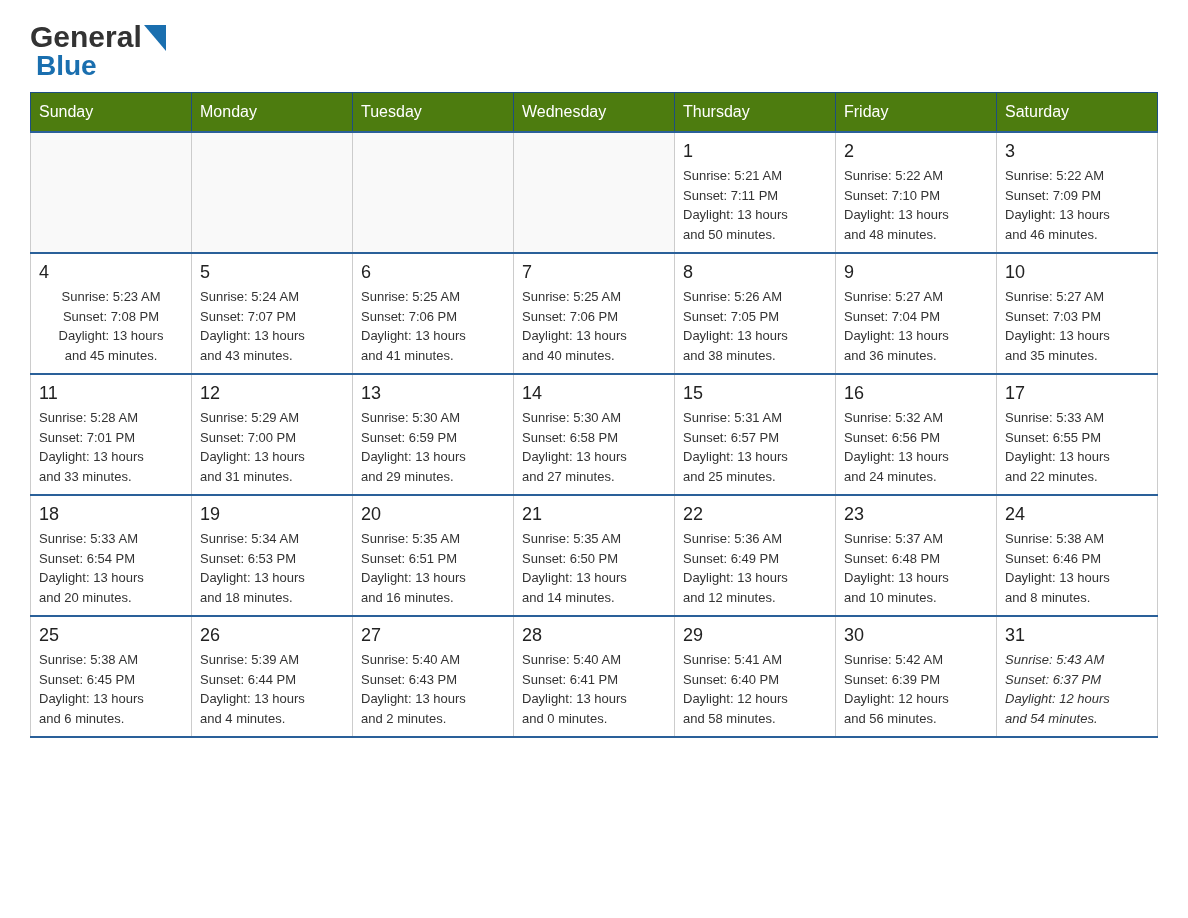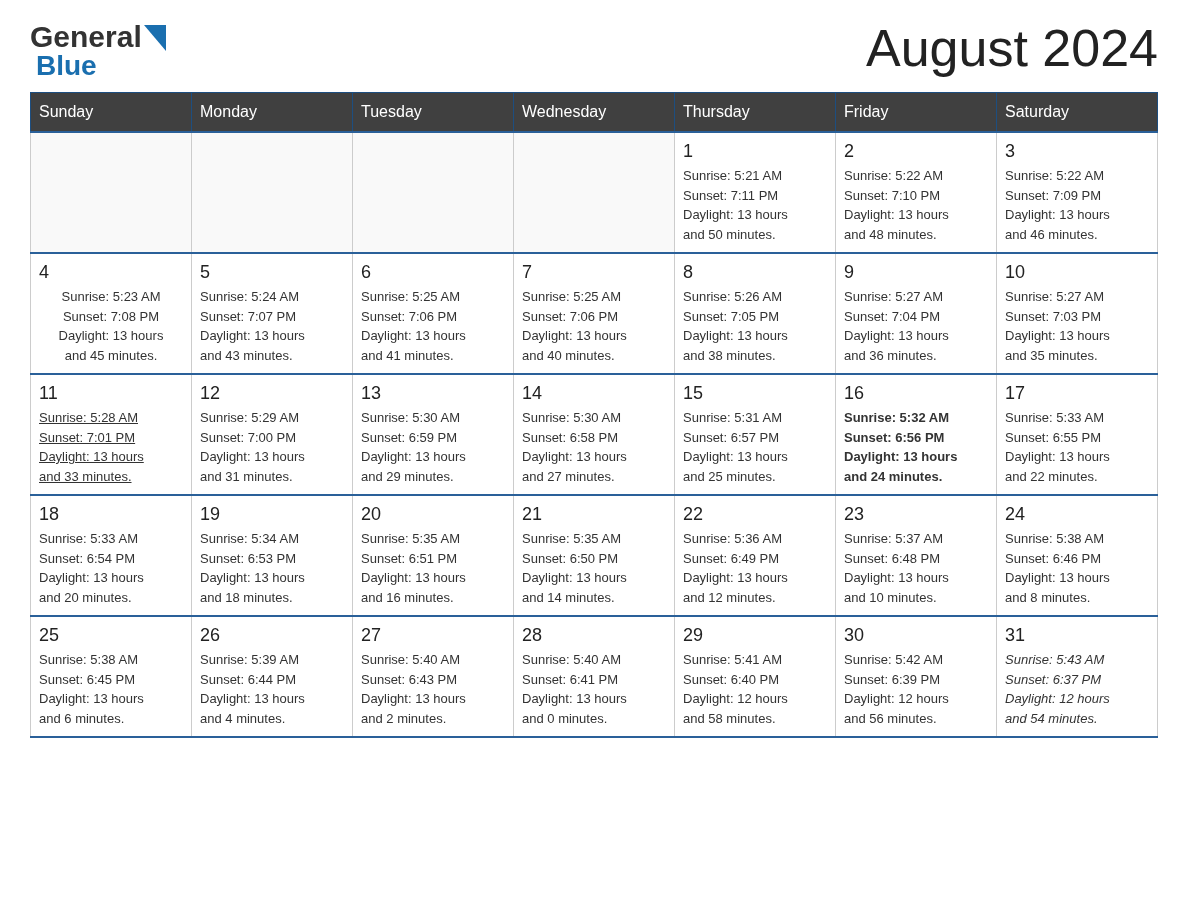--- a/index.html
+++ b/index.html
@@ -30,21 +30,21 @@
       font-size: 22px;
       color: #444;
       margin-top: 4px;
     }
     .calendar {
       width: 100%;
       border-collapse: collapse;
       margin-top: 8px;
     }
     .calendar th {
-      background-color: #404040;
+      background-color: #4d7c0f;
       color: #fff;
       padding: 10px 8px;
       font-size: 16px;
       font-weight: normal;
       text-align: left;
       border: 1px solid #1d4e80;
     }
     .calendar td {
       vertical-align: top;
       padding: 8px 8px;
@@ -97,21 +97,20 @@
       <span style="font-size:30px;font-weight:bold;color:#333;">General</span>
       <svg width="22" height="26" viewBox="0 0 22 26" style="margin-left:2px;margin-top:2px;">
         <polygon points="0,0 22,0 22,26" fill="#1a6faf"></polygon>
       </svg>
     </div>
     <div class="logo-line2">
       <span style="font-size:28px;font-weight:bold;color:#1a6faf;margin-left:4px;">Blue</span>
     </div>
   </div>
   <div class="title-block">
-    <div class="month-title">August 2024</div>
   </div>
 </div>
 
 <table class="calendar">
   <thead>
     <tr>
     <th>Sunday</th>
         <th>Monday</th>
         <th>Tuesday</th>
         <th>Wednesday</th>
@@ -195,21 +194,21 @@
           <span class="day-number">10</span>
           <div class="day-info" style="white-space: pre-line;">Sunrise: 5:27 AM
 Sunset: 7:03 PM
 Daylight: 13 hours
 and 35 minutes.</div>
         </td>
       </tr>
       <tr>
         <td>
           <span class="day-number">11</span>
-          <div class="day-info" style="white-space: pre-line; text-decoration: underline;">Sunrise: 5:28 AM
+          <div class="day-info" style="white-space: pre-line;">Sunrise: 5:28 AM
 Sunset: 7:01 PM
 Daylight: 13 hours
 and 33 minutes.</div>
         </td>
         <td>
           <span class="day-number">12</span>
           <div class="day-info" style="white-space: pre-line;">Sunrise: 5:29 AM
 Sunset: 7:00 PM
 Daylight: 13 hours
 and 31 minutes.</div>
@@ -230,21 +229,21 @@
         </td>
         <td>
           <span class="day-number">15</span>
           <div class="day-info" style="white-space: pre-line;">Sunrise: 5:31 AM
 Sunset: 6:57 PM
 Daylight: 13 hours
 and 25 minutes.</div>
         </td>
         <td>
           <span class="day-number">16</span>
-          <div class="day-info" style="white-space: pre-line; font-weight: bold;">Sunrise: 5:32 AM
+          <div class="day-info" style="white-space: pre-line;">Sunrise: 5:32 AM
 Sunset: 6:56 PM
 Daylight: 13 hours
 and 24 minutes.</div>
         </td>
         <td>
           <span class="day-number">17</span>
           <div class="day-info" style="white-space: pre-line;">Sunrise: 5:33 AM
 Sunset: 6:55 PM
 Daylight: 13 hours
 and 22 minutes.</div>

